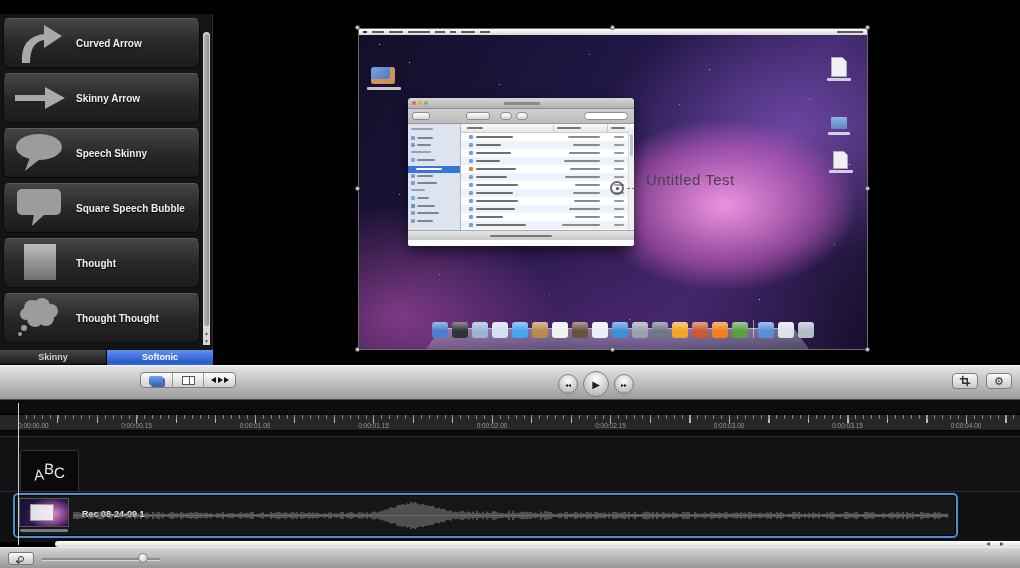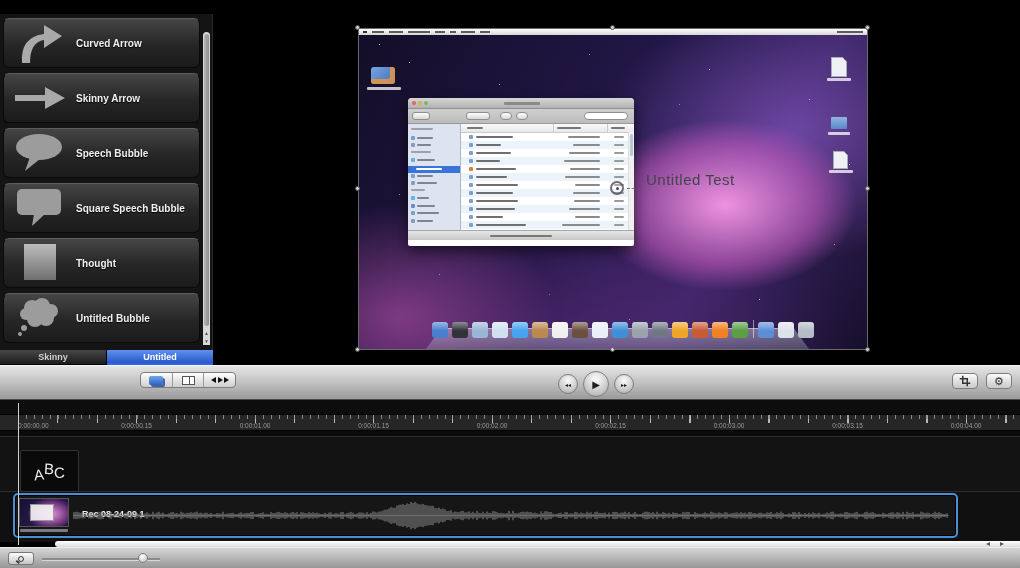--- a/index.html
+++ b/index.html
@@ -165,21 +165,21 @@
           </span>
           <span class="shape-label">Skinny Arrow</span>
         </div>
         <div class="abs shape-item" style="top: 114px;">
           <span class="shape-icon">
             <svg width="56" height="44" viewBox="0 0 56 44">
               <ellipse cx="27" cy="16" rx="23" ry="13" fill="#9c9c9c"></ellipse>
               <path d="M18 26 L13 40 28 28 Z" fill="#9c9c9c"></path>
             </svg>
           </span>
-          <span class="shape-label">Speech Bubble</span>
+          <span class="shape-label">Speech Skinny</span>
         </div>
         <div class="abs shape-item" style="top: 169px;">
           <span class="shape-icon">
             <svg width="56" height="44" viewBox="0 0 56 44">
               <rect x="5" y="3" width="44" height="26" rx="5" fill="#9c9c9c"></rect>
               <path d="M22 28 L20 40 33 28 Z" fill="#9c9c9c"></path>
             </svg>
           </span>
           <span class="shape-label">Square Speech Bubble</span>
         </div>
@@ -205,32 +205,32 @@
                 <circle cx="30" cy="10" r="8"></circle>
                 <circle cx="39" cy="15" r="7"></circle>
                 <circle cx="34" cy="22" r="8"></circle>
                 <circle cx="23" cy="23" r="8"></circle>
                 <circle cx="14" cy="18" r="6"></circle>
                 <circle cx="12" cy="32" r="3"></circle>
                 <circle cx="8" cy="38" r="2"></circle>
               </g>
             </svg>
           </span>
-          <span class="shape-label">Untitled Bubble</span>
+          <span class="shape-label">Thought Thought</span>
         </div>
       </div>
     <div class="abs side-scroll">
       <div class="abs side-thumb"></div>
     </div>
     <div class="abs side-arrow" style="top:316px">▲</div>
     <div class="abs side-arrow" style="top:324px">▼</div>
   </div>
 
   <div class="abs tab tab-media">Skinny</div>
-  <div class="abs tab tab-library">Untitled</div>
+  <div class="abs tab tab-library">Softonic</div>
   <div class="abs blue-line"></div>
 
   <div class="abs canvas">
     <div class="abs frame" style="left:145px;top:14px">
       <div class="abs stars" style="left:20px;top:15px"></div>
 
       <div class="abs" style="left:0;top:0;width:508px;height:6px;background:linear-gradient(#fdfdfd,#d6d6d6);display:flex;align-items:center;padding:0 4px;box-sizing:border-box;">
         <div class="mb-bar" style="width:4px;background:#333"></div>
         <div class="mb-bar" style="width:12px"></div>
           <div class="mb-bar" style="width:14px"></div>

